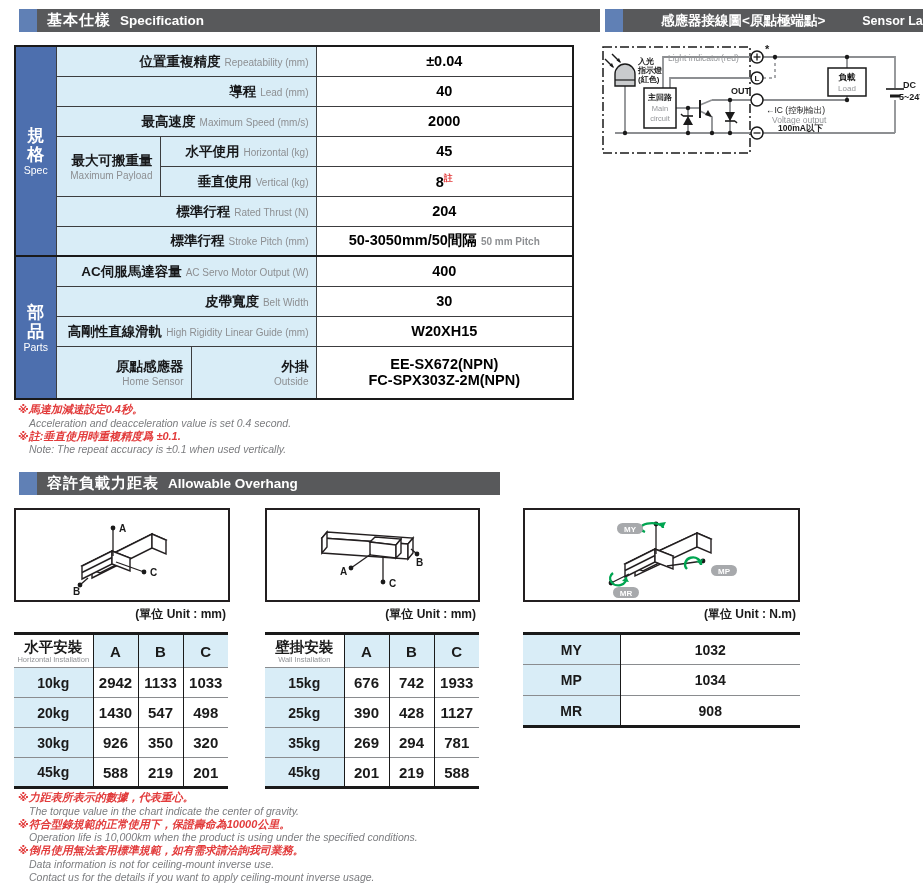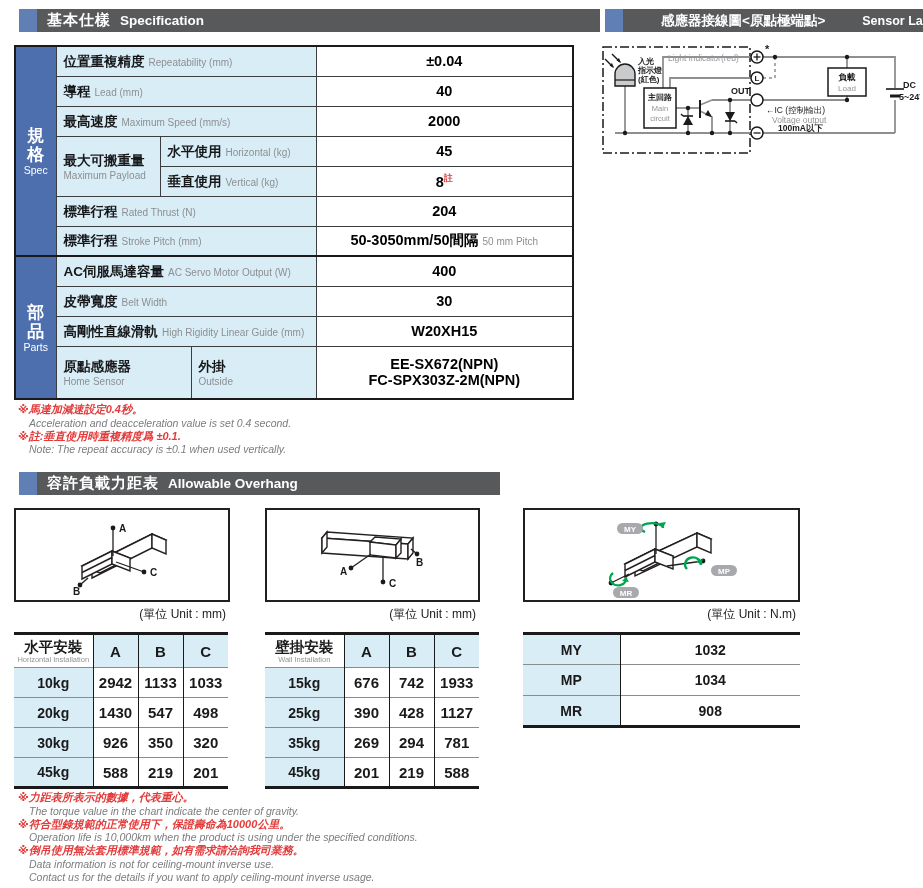--- a/index.html
+++ b/index.html
@@ -14,36 +14,36 @@
   .bar-sm .bar-zh { font-size:13.5px; letter-spacing:0; }
   .bar-sm .bar-en { font-size:12.5px; }
 
   
   .spec-table { position:absolute; left:14px; top:45px; border-collapse:collapse; table-layout:fixed;
                 border:2px solid #1a1a1a; }
   .spec-table td { border:1px solid #3c3d3f; padding:1px 7px; box-sizing:border-box; vertical-align:middle; }
   .cell-group { background:#4d6fae; color:#fff; text-align:center; padding:0 2px; }
   .group-zh { font-size:17px; font-weight:700; line-height:19px; word-break:break-all; }
   .group-en { font-size:10.5px; line-height:12px; }
-  .cell-label { background:#d9edf7; }
+  .cell-label { background:#d9edf7;text-align:right; }
   .zh { font-size:13.5px; font-weight:600; color:#17181a; }
   .en { font-size:10px; color:#8d8f92; margin-left:4px; font-weight:400; }
   .cell-value { background:#fff; text-align:center; font-weight:700; font-size:14.5px; color:#000; }
-  .val-en { font-size:10px; color:#8d8f92; font-weight:400; margin-left:4px; }
+  .val-en { font-size:10px; color:#8d8f92; font-weight:700; margin-left:4px; }
   .sup-note { color:#e23b3b; font-size:9px; font-weight:700; vertical-align:super; }
   .group-divide td { border-top:2px solid #1a1a1a;margin-left:44px; }
 
   
   .notes { position:absolute;font-style:italic; }
   .fn-red { color:#e23b3b; font-size:11px; font-weight:600; line-height:13.5px; white-space:nowrap; }
   .fn-gray { color:#7b7c7f; font-size:10.5px; line-height:13px; padding-left:11px; white-space:nowrap; }
 
   
   .diag { position:absolute; border:2px solid #231f20; background:#fff; }
-  .unit { position:absolute; font-size:12px; font-weight:400; color:#1a1a1a; text-align:right; }
+  .unit { position:absolute; font-size:12px; font-weight:700; color:#1a1a1a; text-align:right; }
 
   
   .mini-table { position:absolute; border-collapse:collapse; table-layout:fixed;
                 border-top:3px solid #1a1a1a; border-bottom:3px solid #1a1a1a; }
   .mini-table td { border-left:1px solid #1a1a1a; border-top:1px solid #8a8c8f; text-align:center;
                    box-sizing:border-box; padding:0 2px; vertical-align:middle; }
   .mini-table tr td:first-child { border-left:none; }
   .mini-table tr:first-child td { border-top:none; }
   .mt-head { background:#fff; }
   .h-zh { font-size:14.5px; font-weight:600; line-height:16px; }

